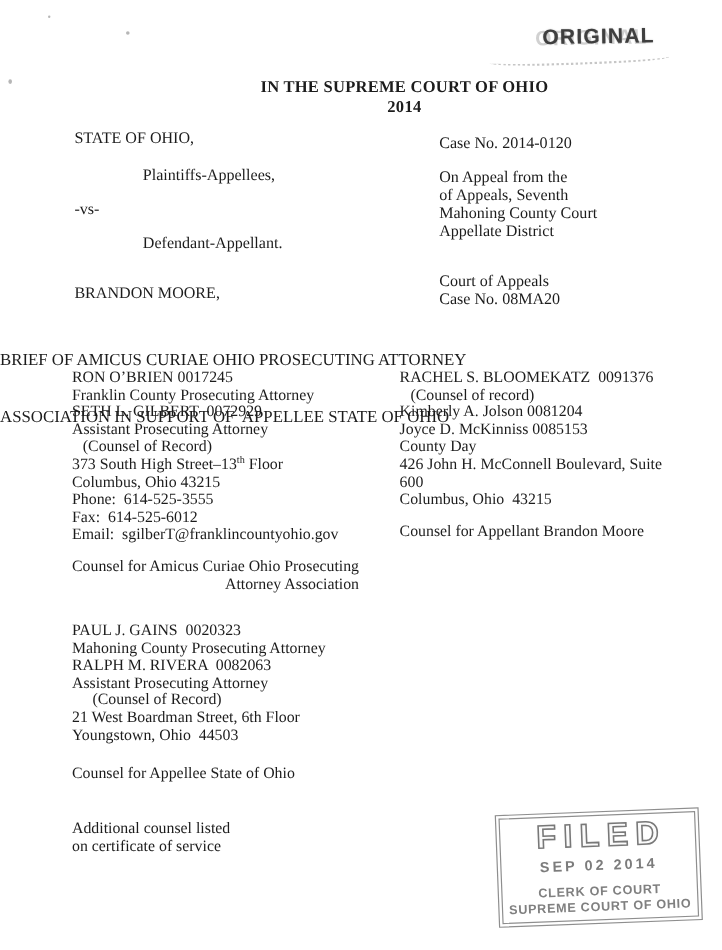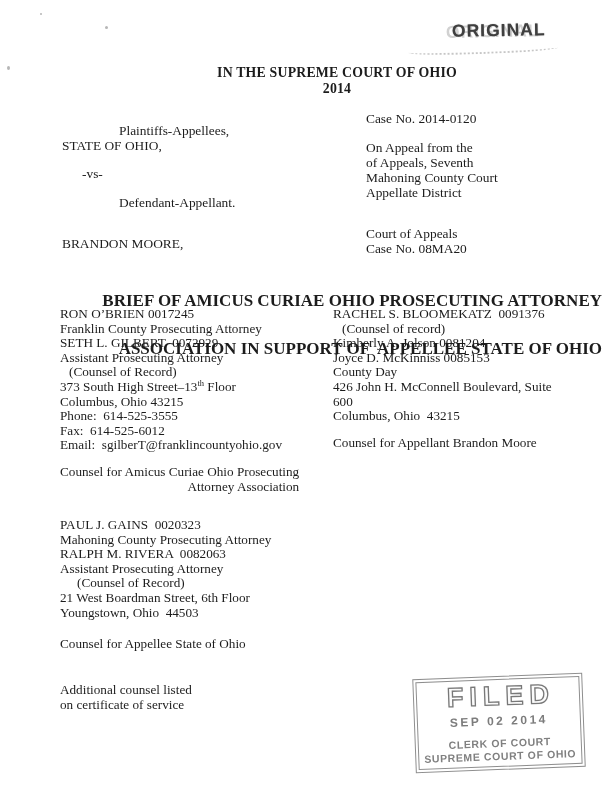--- a/index.html
+++ b/index.html
@@ -28,32 +28,32 @@
     text-align: center;
     font-weight: bold;
     font-size: 13.8px;
     letter-spacing: 0.2px;
     white-space: pre;
     padding-left: 36px;
   }
 
   
   .indent-caption { padding-left: 57px; }
-  .mt13 { margin-top: 13px; margin-left: 20px; }
+  .mt13 { margin-top: 13px; }
   .mt14 { margin-top: 14px; }
   .mt16 { margin-top: 16px; }
   .mt26 { margin-top: 26px; }
 
   
   .brief-title {
     position: absolute;
     top: 261px; left: 0; width: 100%;
-    text-align: right;
-    font-weight: bold;
-    font-size: 17px;
+    text-align: left;
+    font-weight: normal;
+    font-size: 14px;
     line-height: 16px;
     white-space: pre;
   }
 
   
   .indent-sm { padding-left: 9px; }
   .indent-md { padding-left: 17px; }
   sup { font-size: 8.5px; line-height: 0; }
 
   
@@ -141,22 +141,22 @@
   <div class="speck" style="top:26px;left:105px;width:3px;height:3px;"></div>
   <div class="speck" style="top:66px;left:7px;width:3px;height:4px;"></div>
 
   <div class="original-stamp">ORIGINAL</div>
   <div class="original-squiggle"></div>
 
   <div class="court-title" style="top:65px;">IN THE SUPREME COURT OF OHIO</div>
   <div class="term-year" style="top:81px;">2014</div>
 
   <div class="abs caption" style="top:107px;left:62px;">
+    <div class="line">STATE OF OHIO,</div>
     <div class="line indent-caption mt16">Plaintiffs-Appellees,</div>
-    <div class="line">STATE OF OHIO,</div>
     <div class="line mt13">-vs-</div>
     <div class="line indent-caption mt14">Defendant-Appellant.</div>
     <div class="line mt26">BRANDON MOORE,</div>
   </div>
 
   <div class="abs caption" style="top:111px;left:348px;margin-left:18px;">
     <div class="line">Case No. 2014-0120</div>
     <div class="mt14">
       <div class="line">On Appeal from the</div>
       <div class="line">of Appeals, Seventh</div>

